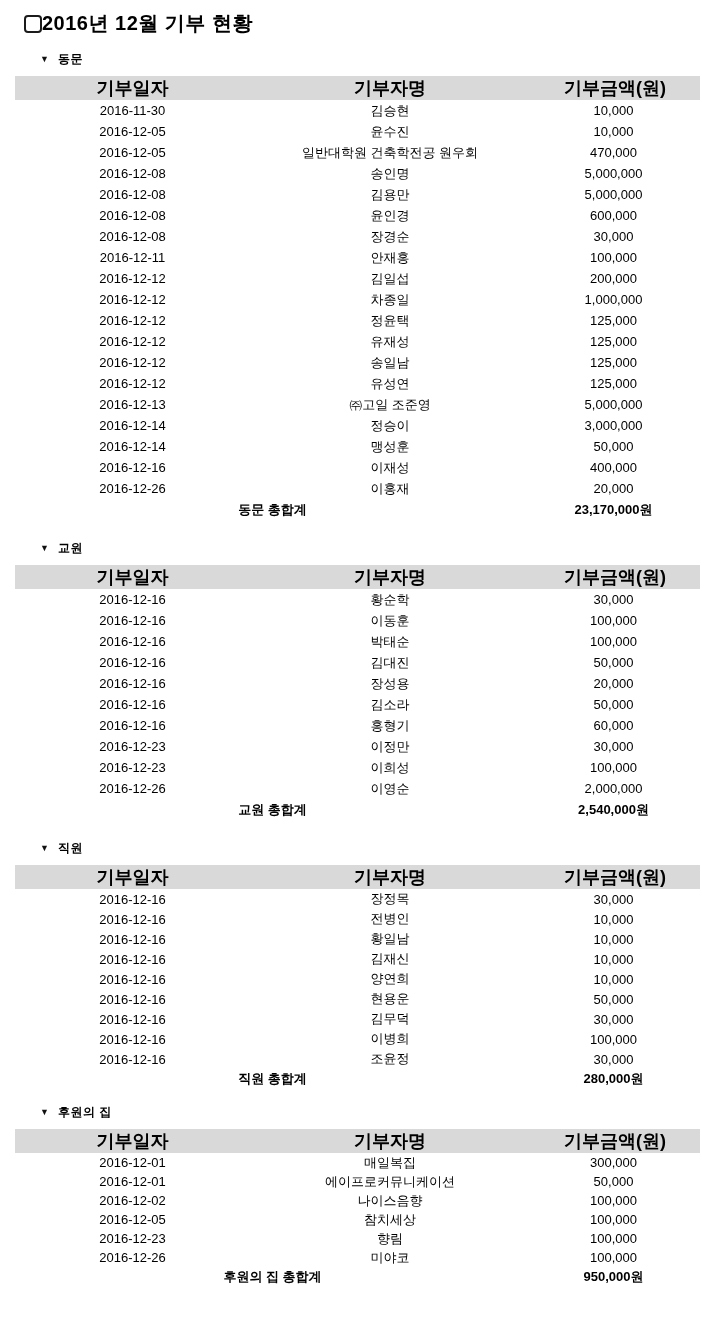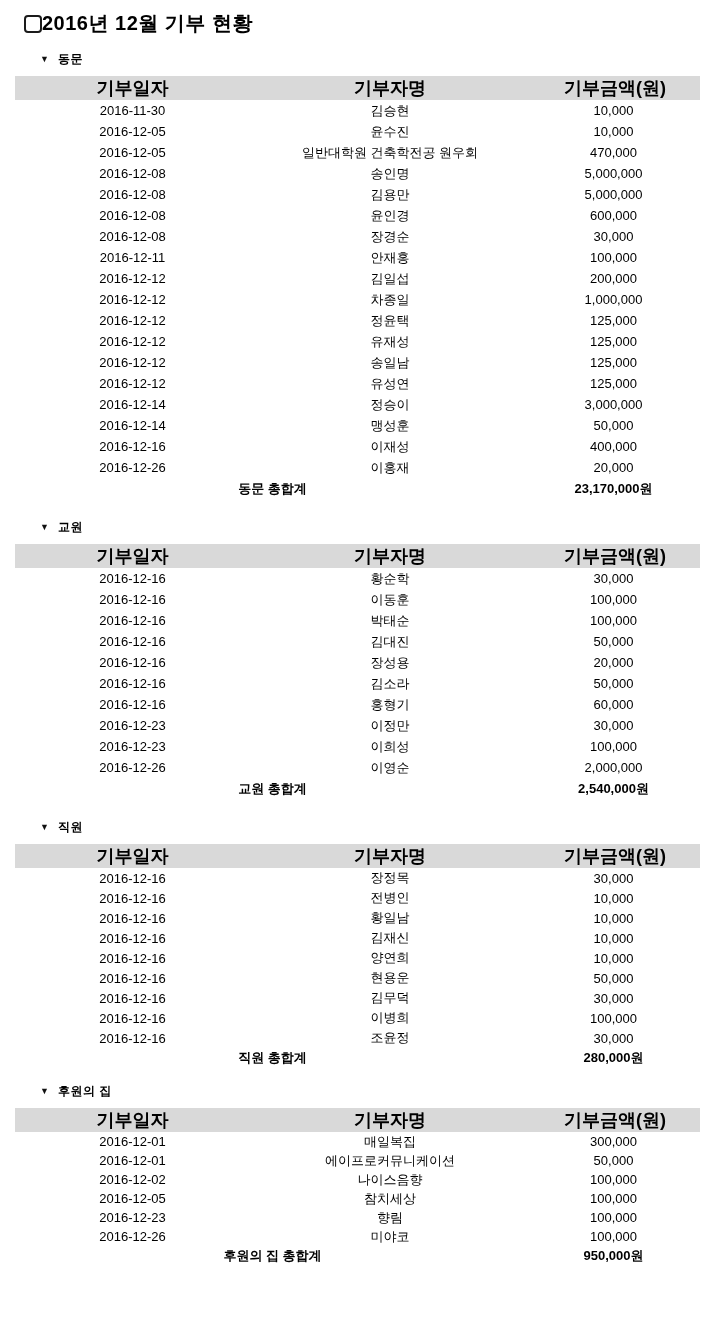--- a/index.html
+++ b/index.html
@@ -120,20 +120,25 @@
           </tr>
           <tr>
             <td>2016-12-12</td>
             <td>송일남</td>
             <td class="amt">125,000</td>
           </tr>
           <tr>
             <td>2016-12-12</td>
             <td>유성연</td>
             <td class="amt">125,000</td>
+          </tr>
+          <tr>
+            <td>2016-12-13</td>
+            <td>㈜고일 조준영</td>
+            <td class="amt">5,000,000</td>
           </tr>
           <tr>
             <td>2016-12-14</td>
             <td>정승이</td>
             <td class="amt">3,000,000</td>
           </tr>
           <tr>
             <td>2016-12-14</td>
             <td>맹성훈</td>
             <td class="amt">50,000</td>

